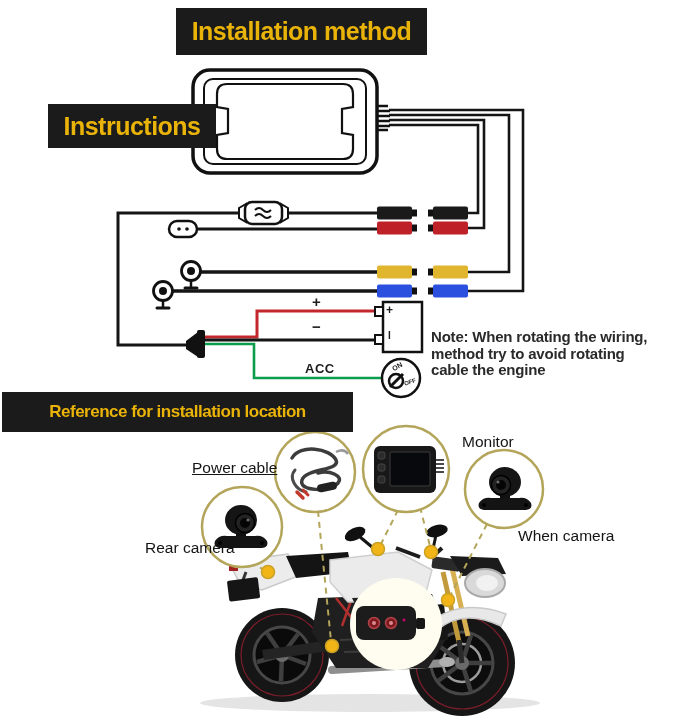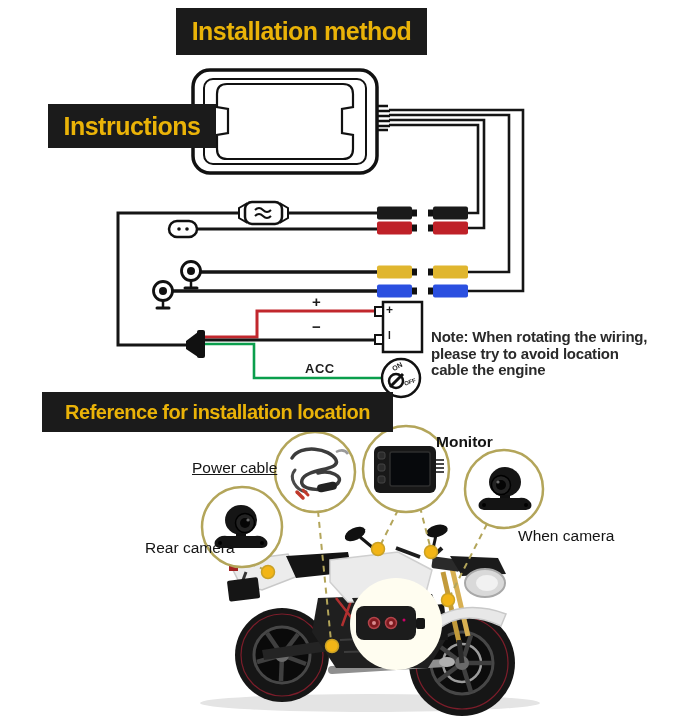--- a/index.html
+++ b/index.html
@@ -8,36 +8,36 @@
     font-family:"Liberation Sans",sans-serif;
   }
   .canvas svg{position:absolute;left:0;top:0;}
   .box-title{
     position:absolute;background:#1b1b1b;color:#eab308;font-weight:bold;
     display:flex;align-items:center;justify-content:center;letter-spacing:-0.5px;
     white-space:nowrap;
   }
   .t-install{left:176px;top:8px;width:251px;height:47px;font-size:25px;}
   .t-instr{left:10px;top:104px;width:168px;height:44px;font-size:25px;margin-left:38px;}
-  .t-ref{left:2px;top:392px;width:351px;height:40px;font-size:20px;margin-left:40px;}
+  .t-ref{left:2px;top:392px;width:351px;height:40px;font-size:17px;}
   .wire-label{position:absolute;color:#1c1c1c;font-weight:bold;}
   .lbl-plus{left:312px;top:293px;font-size:15px;}
   .lbl-minus{left:312px;top:318px;font-size:15px;}
   .lbl-acc{left:305px;top:361px;font-size:13px;letter-spacing:0.5px;}
   .lbl-batt-plus{left:386px;top:303px;font-size:12px;}
   .lbl-batt-minus{left:388px;top:330px;font-size:10px;}
   .lbl-on{left:392px;top:363px;font-size:7px;transform:rotate(-28deg);}
   .lbl-off{left:404px;top:379px;font-size:6px;transform:rotate(-18deg);}
   .note{
     position:absolute;left:431px;top:313px;width:242px;color:#2a2a2a;
     font-weight:bold;font-size:15px;line-height:16.5px;letter-spacing:-0.2px;margin-top:16px;
   }
   .callout-label{position:absolute;color:#141414;font-size:15.5px;font-weight:500;white-space:nowrap;}
   .cl-power{left:192px;top:459px;text-decoration:underline;}
-  .cl-monitor{left:436px;top:433px;font-weight:bold;}
+  .cl-monitor{left:462px;top:433px;}
   .cl-front{left:518px;top:527px;}
   .cl-rear{left:137px;top:539px;margin-left:8px;}
 </style>
 </head>
 <body>
 
 <div class="canvas">
 
 <svg width="673" height="720" viewBox="0 0 673 720">
 
@@ -319,21 +319,21 @@
 <div class="wire-label lbl-plus">+</div>
 <div class="wire-label lbl-minus">−</div>
 <div class="wire-label lbl-acc">ACC</div>
 <div class="wire-label lbl-batt-plus">+</div>
 <div class="wire-label lbl-batt-minus">I</div>
 <div class="wire-label lbl-on">ON</div>
 <div class="wire-label lbl-off">OFF</div>
 
 <div class="note">
   <span>Note: When rotating the wiring,</span><br>
-  <span>please try to avoid location</span><br>
+  <span>method try to avoid rotating</span><br>
   <span>cable the engine</span>
 </div>
 
 <div class="callout-label cl-power">Power cable</div>
 <div class="callout-label cl-monitor">Monitor</div>
 <div class="callout-label cl-front">When camera</div>
 <div class="callout-label cl-rear">Rear camera</div>
 
 </div>
 

